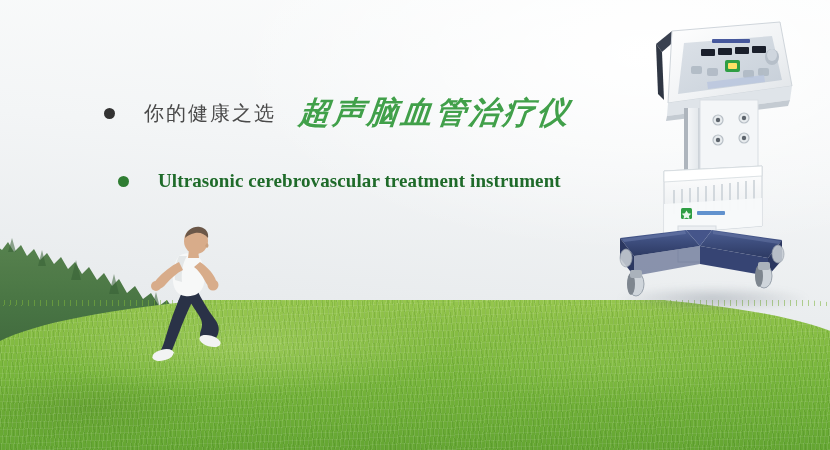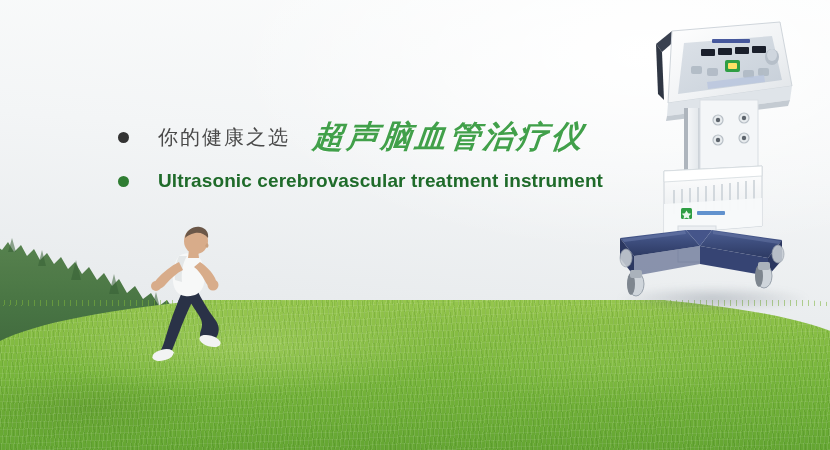--- a/index.html
+++ b/index.html
@@ -69,21 +69,21 @@
   }
 
   
   .runner { position:absolute; left:130px; top:222px; width:130px; height:145px; }
   .runner svg { display:block; }
 
   
   .copy { position:absolute; left:0; top:0; width:620px; height:250px; }
 
   .line { position:absolute; display:flex; align-items:center; }
-  .line-1 { left:118px; top:92px;margin-top:24px; }
+  .line-1 { left:104px; top:92px; }
   .line-2 { left:118px; top:170px; }
 
   .bullet { width:11px; height:11px; border-radius:50%; flex:0 0 auto; }
   .bullet-dark { background:#333333; }
   .bullet-green { background:#2f7d32; }
 
   .zh-sub {
     margin-left:29px;
     font-family:"DejaVu Sans", sans-serif;
     font-size:20px;
@@ -98,21 +98,21 @@
     font-weight:700;
     font-style:italic;
     letter-spacing:3px;
     color:#41a04a;
     white-space:nowrap;
     text-shadow:0 1px 0 rgba(255,255,255,.6);
     transform:skewX(-6deg);
   }
   .en-title {
     margin-left:29px;
-    font-family:Liberation Sans, sans-serif;
+    font-family:Liberation Serif, serif;
     font-size:19px;
     font-weight:700;
     letter-spacing:.1px;
     color:#1f6b2a;
     white-space:nowrap;
   }
 
   
   .device { position:absolute; left:612px; top:8px; width:210px; height:300px; }
   .device svg { display:block; }

